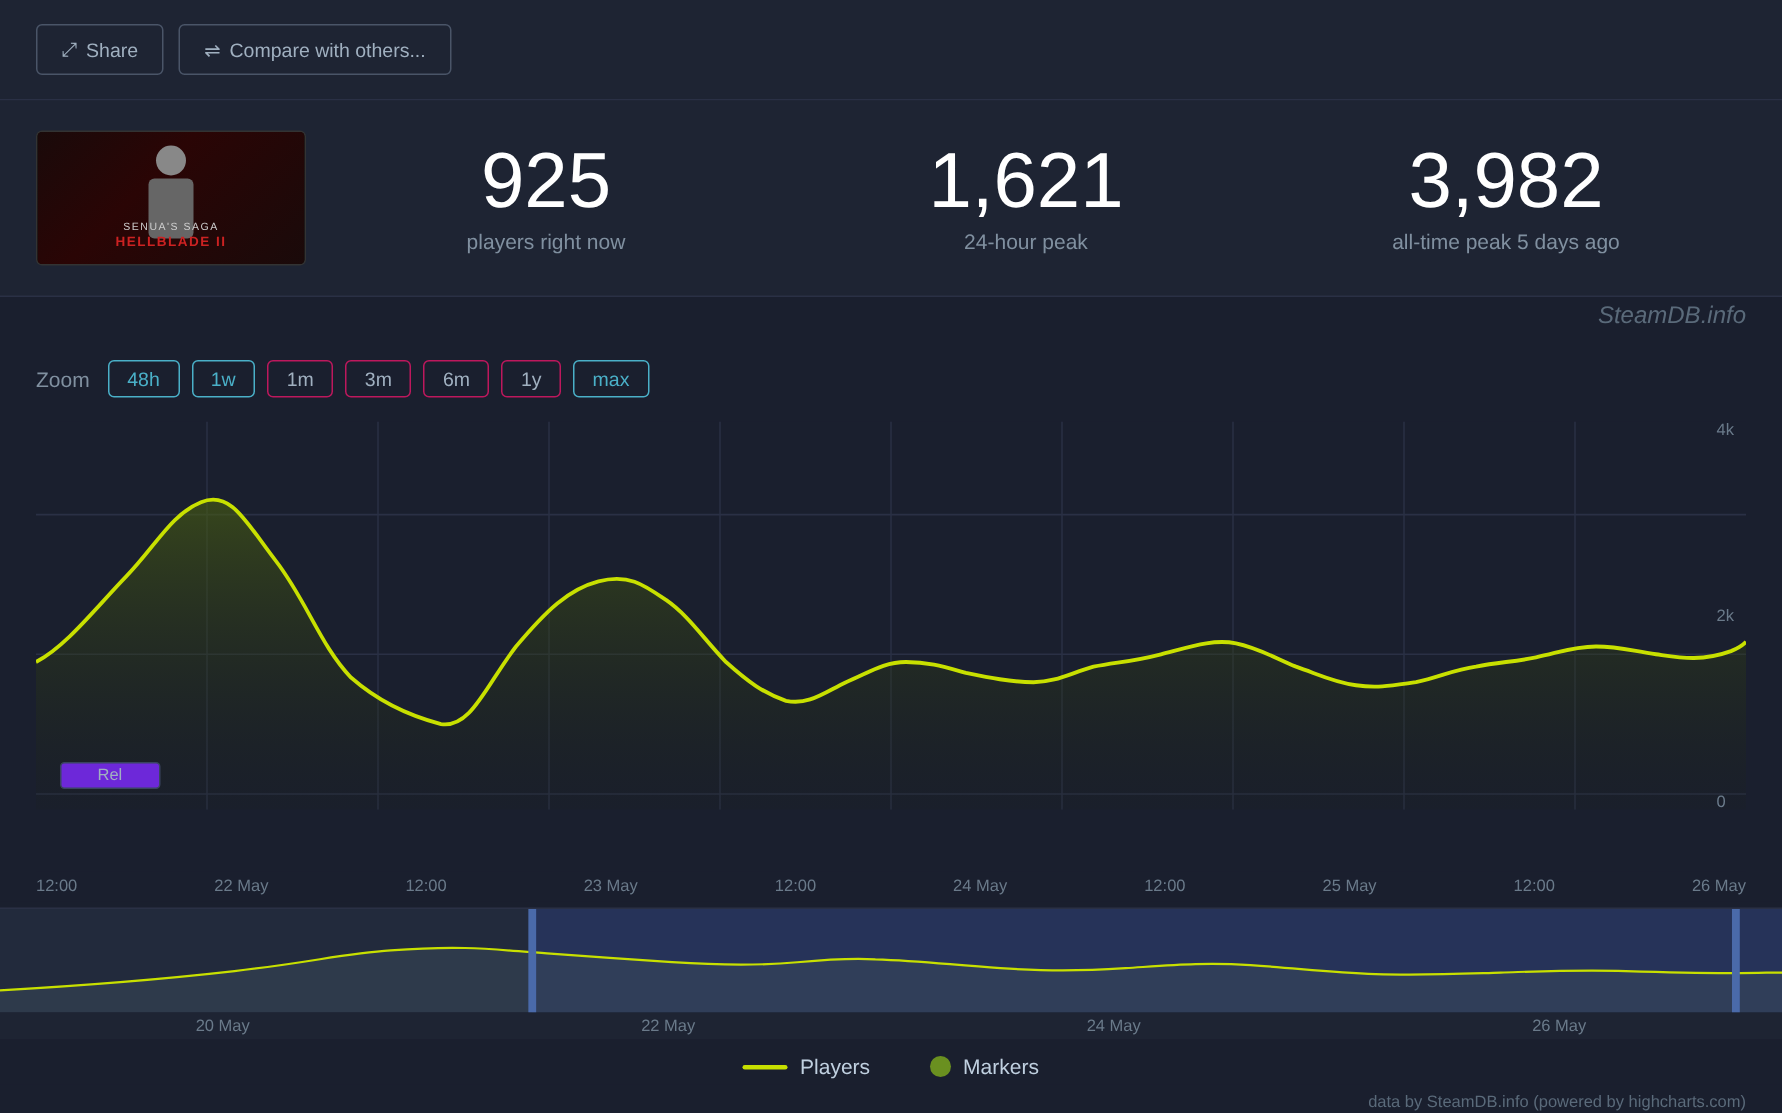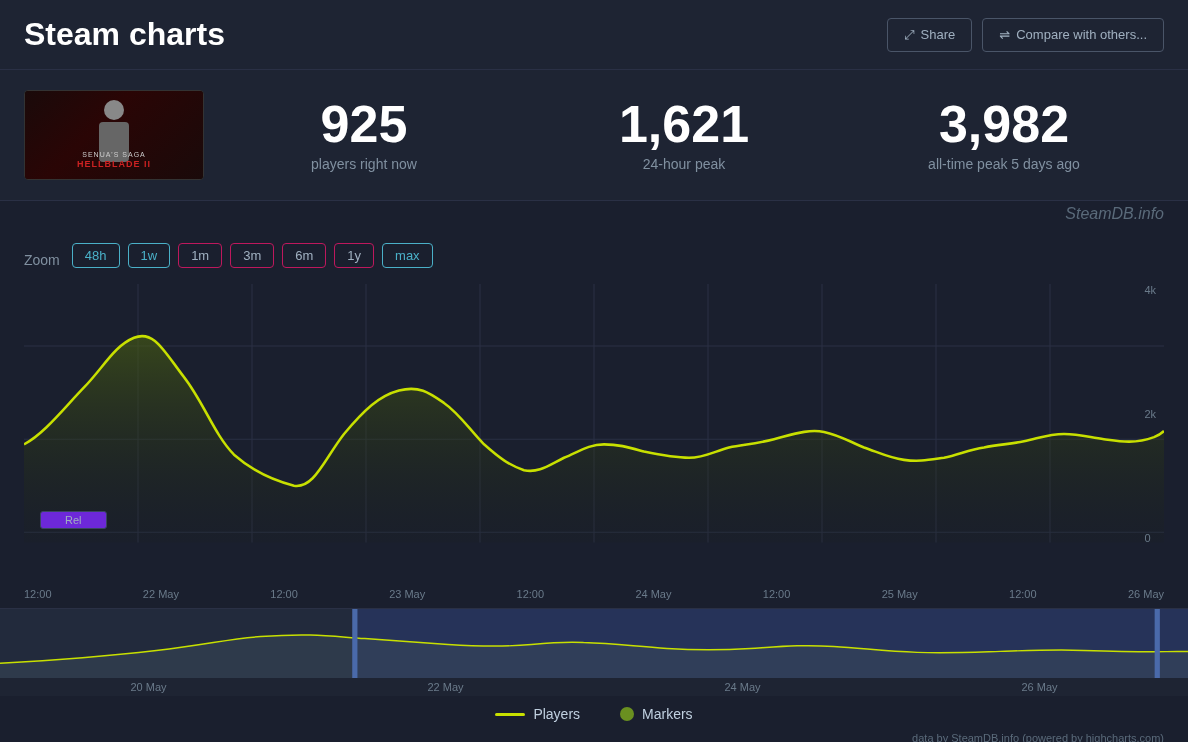--- a/index.html
+++ b/index.html
@@ -108,21 +108,21 @@
     }
     .game-title-text .red { color: #cc2222; font-weight: bold; font-size: 9px; }
 
     .stat-item {
       flex: 1;
       text-align: center;
       padding: 0 20px;
     }
     .stat-number {
       font-size: 52px;
-      font-weight: bold;
+      font-weight: normal;
       color: #fff;
       line-height: 1;
       margin-bottom: 6px;
     }
     .stat-label {
       font-size: 14px;
       color: #8090a0;
     }
 
     
@@ -137,21 +137,21 @@
 
     
     .chart-section {
       background: #1a1f2e;
       padding: 16px 24px 0;
     }
 
     
     .zoom-bar {
       display: flex;
-      align-items: flex-end;
+      align-items: center;
       gap: 8px;
       margin-bottom: 16px;
     }
     .zoom-label {
       font-size: 14px;
       color: #8090a0;
       margin-right: 4px;
     }
     .zoom-btn {
       background: transparent;
@@ -273,21 +273,20 @@
     
     .grid-line {
       stroke: #2a3045;
       stroke-width: 1;
     }
   </style>
 </head>
 <body>
 
 <div class="header">
-  <h1 class="header-title">Steam charts</h1>
   <div class="header-buttons">
     <button class="header-btn">
       <span>⤢</span>
       <span>Share</span>
     </button>
     <button class="header-btn">
       <span>⇌</span>
       <span>Compare with others...</span>
     </button>
   </div>

